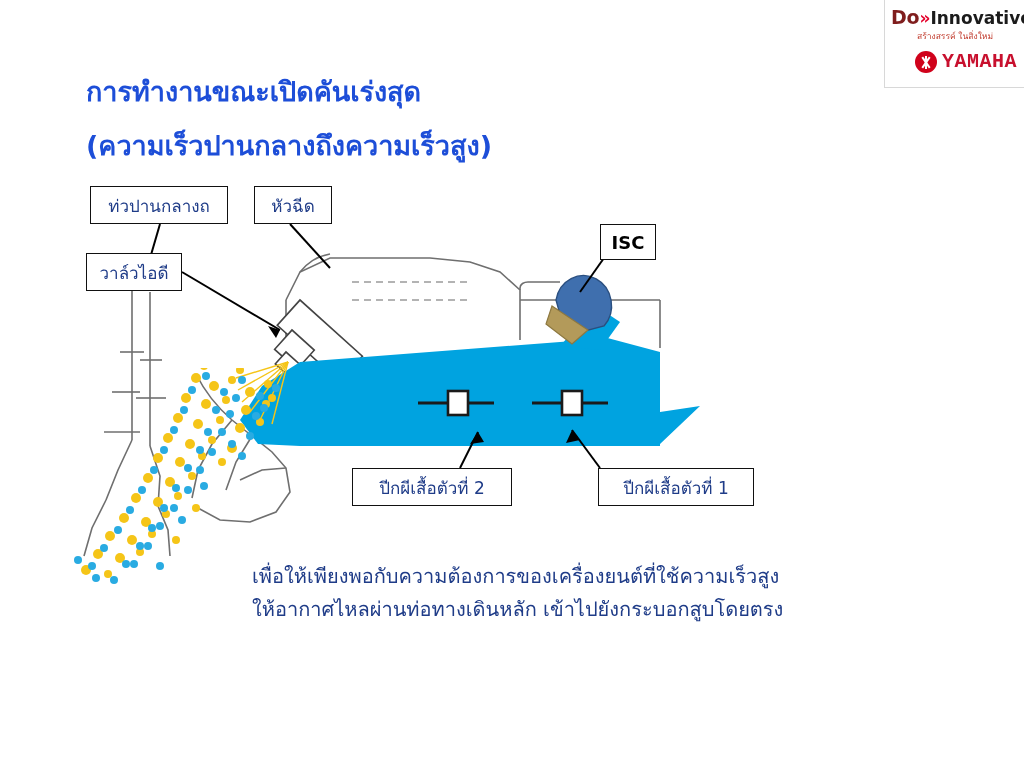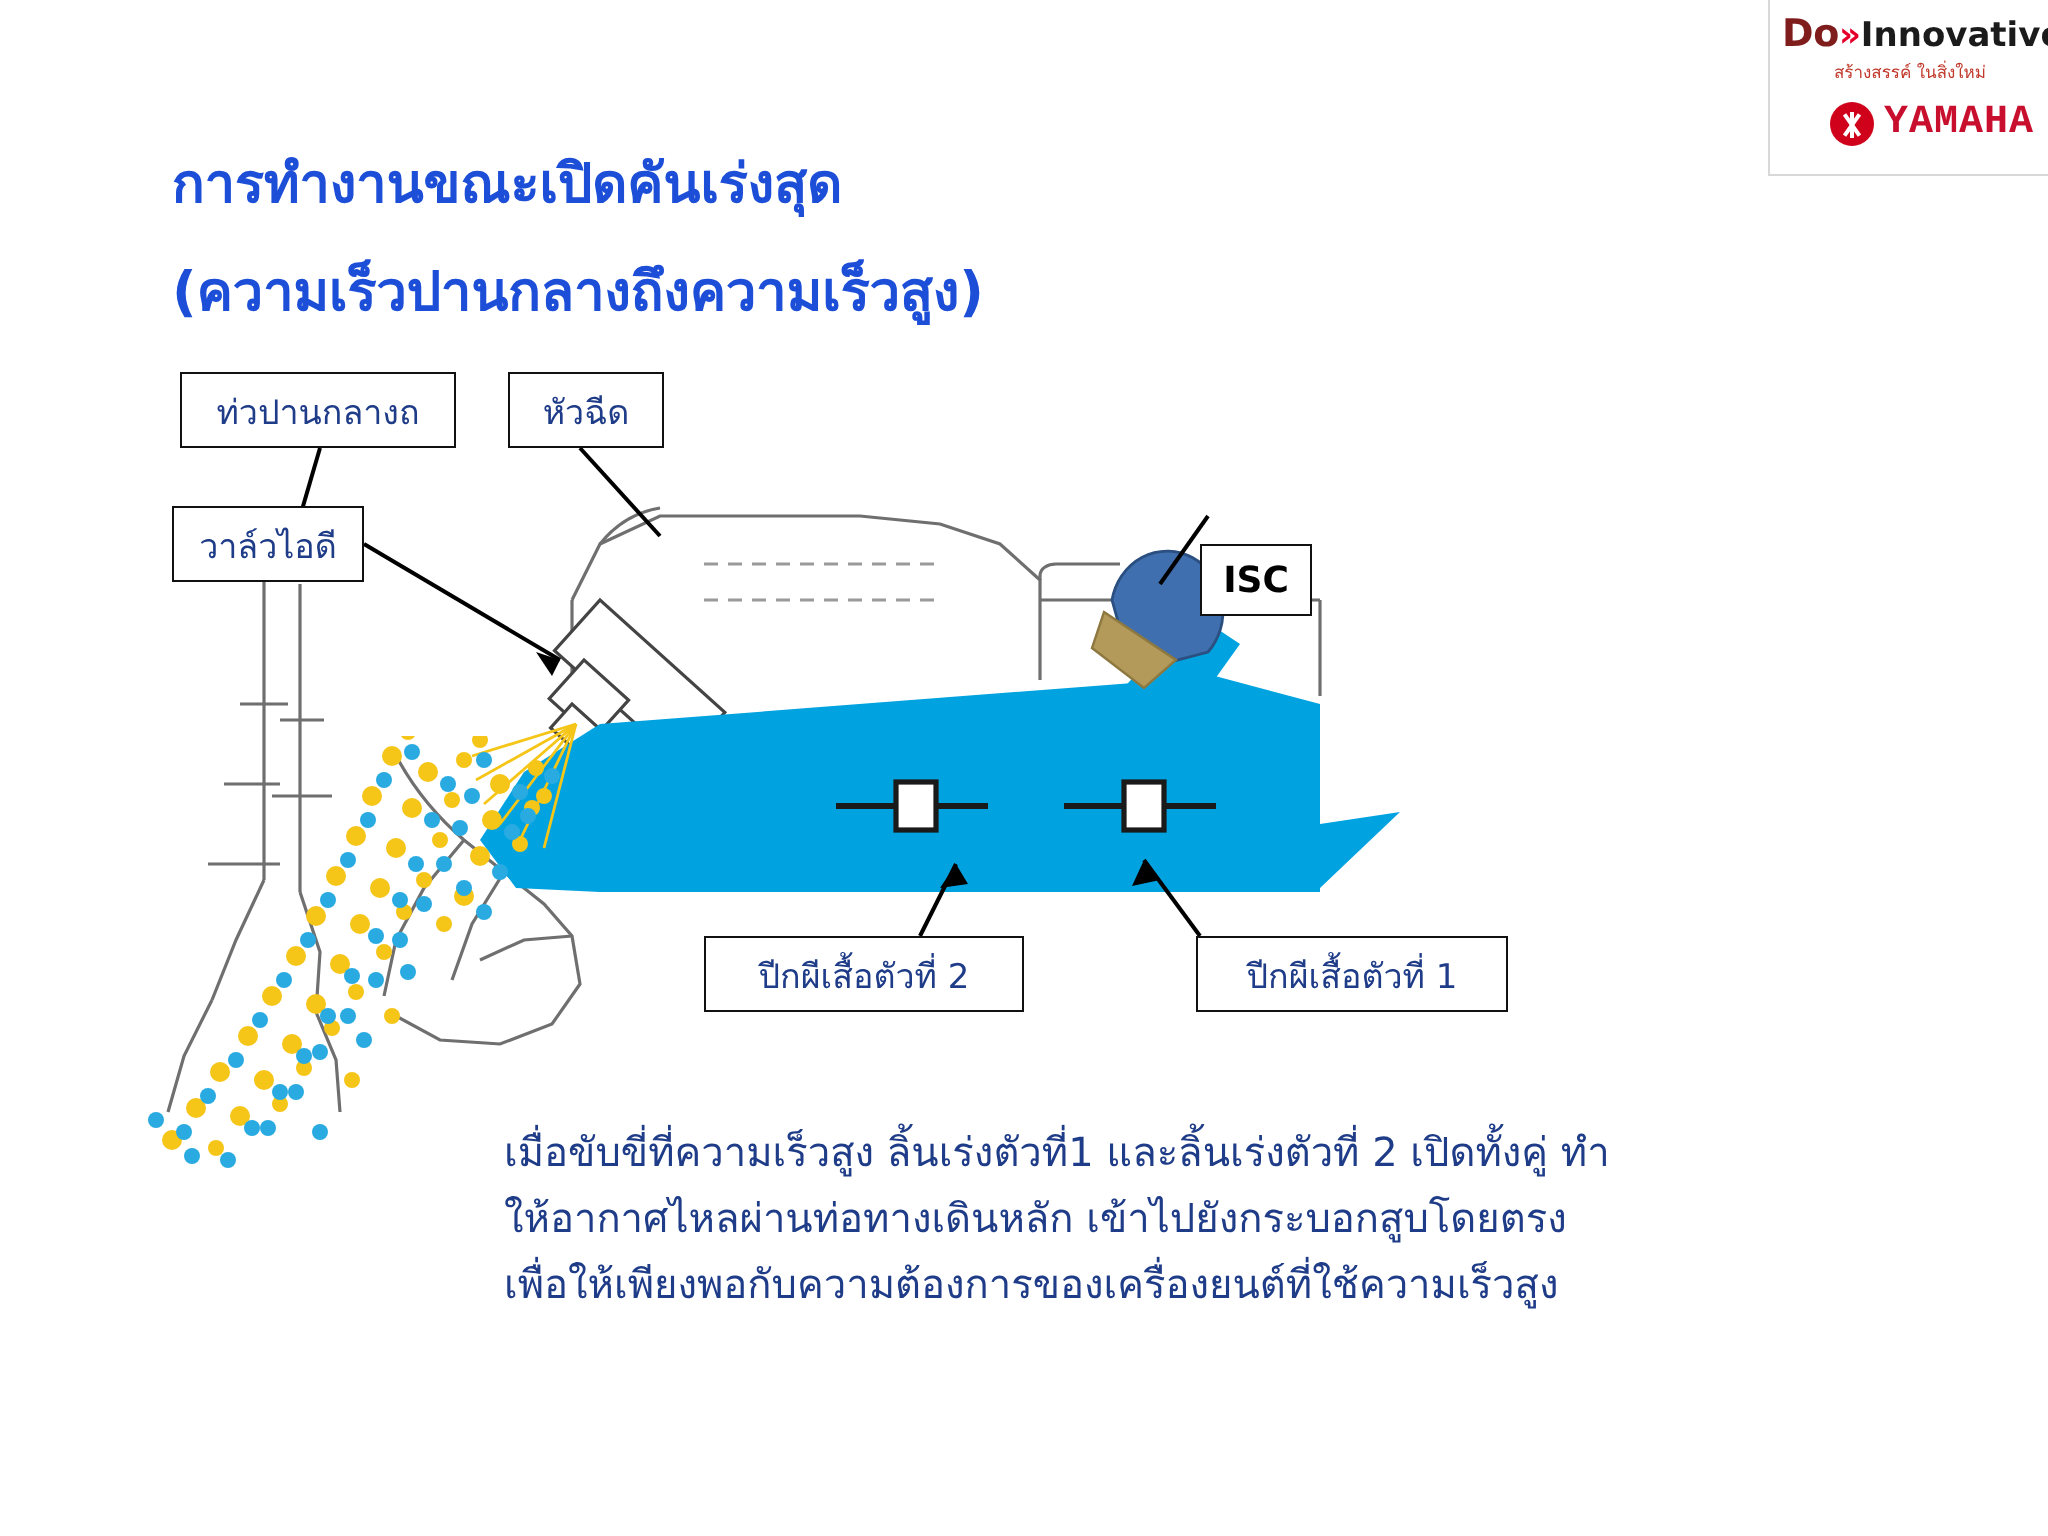--- a/index.html
+++ b/index.html
@@ -133,21 +133,20 @@
     align-items: center;
     justify-content: center;
     box-sizing: border-box;
     white-space: nowrap;
     font-family: "DejaVu Sans", "Liberation Sans", sans-serif;
   }
   .label-box.latin {
     color: #000000;
     font-weight: bold;
     font-size: 18px;
-    margin-top: 48px;
   }
 
   #lbl-air-duct { left: 90px;  top: 186px; width: 138px; height: 38px; }
   #lbl-injector { left: 254px; top: 186px; width: 78px;  height: 38px; }
   #lbl-isc      { left: 600px; top: 224px; width: 56px;  height: 36px; }
   #lbl-valve    { left: 86px;  top: 253px; width: 96px;  height: 38px; text-align: right; }
   #lbl-flap2    { left: 336px; top: 468px; width: 160px; height: 38px; margin-left: 16px; }
   #lbl-flap1    { left: 598px; top: 468px; width: 156px; height: 38px; }
 
   
@@ -392,16 +391,15 @@
 </svg>
 
 <div class="label-box" id="lbl-air-duct">ท่วปานกลางถ</div>
 <div class="label-box" id="lbl-injector">หัวฉีด</div>
 <div class="label-box latin" id="lbl-isc">ISC</div>
 <div class="label-box" id="lbl-valve">วาล์วไอดี</div>
 <div class="label-box" id="lbl-flap2">ปีกผีเสื้อตัวที่ 2</div>
 <div class="label-box" id="lbl-flap1">ปีกผีเสื้อตัวที่ 1</div>
 
 <div id="caption">
-  <div>เมื่อขับขี่ที่ความเร็วสูง ลิ้นเร่งตัวที่1 และลิ้นเร่งตัวที่ 2 เปิดทั้งคู่ ทำ</div>
+  <div>เพื่อให้เพียงพอกับความต้องการของเครื่องยนต์ที่ใช้ความเร็วสูง</div>
   <div>ให้อากาศไหลผ่านท่อทางเดินหลัก เข้าไปยังกระบอกสูบโดยตรง</div>
-  <div>เพื่อให้เพียงพอกับความต้องการของเครื่องยนต์ที่ใช้ความเร็วสูง</div>
 </div>
 
 </body></html>

